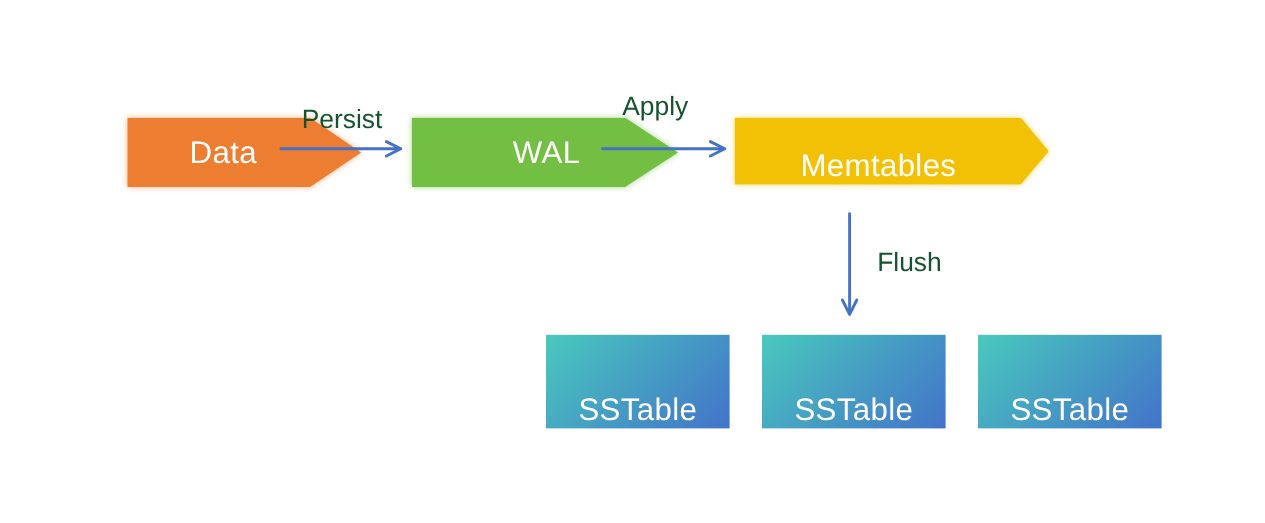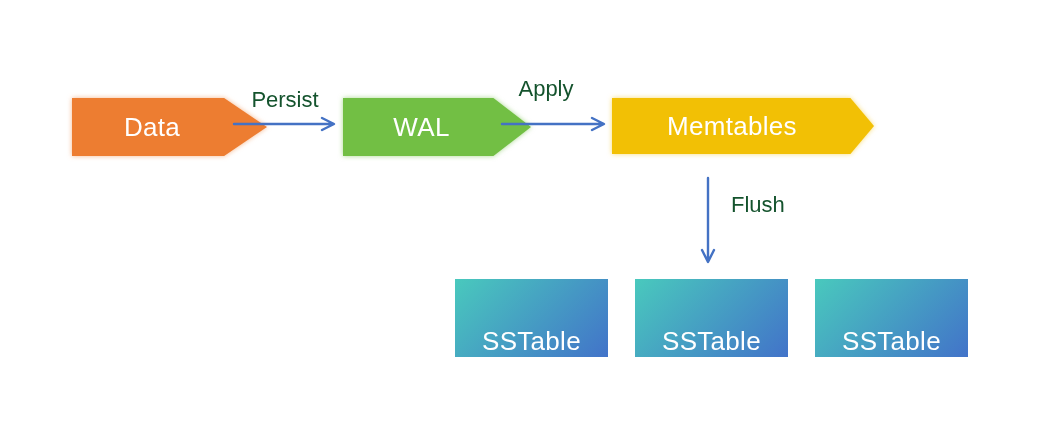--- a/index.html
+++ b/index.html
@@ -30,30 +30,33 @@
     letter-spacing: 0.3px;
   }
   .wrap-data      { filter: drop-shadow(0 0 2.5px rgba(237,125,49,0.55)); }
   .wrap-wal       { filter: drop-shadow(0 0 2.5px rgba(114,191,68,0.6)); }
   .wrap-memtables { filter: drop-shadow(0 0 2.5px rgba(242,192,5,0.55)); }
 
   .shape-data {
     background: #ED7D31;
     clip-path: polygon(0% 0%, 78% 0%, 100% 50%, 78% 100%, 0% 100%);
     padding-right: 35px;
+    margin-left: 34px;
   }
   .shape-wal {
     background: #72BF44;
     clip-path: polygon(0% 0%, 80% 0%, 100% 50%, 80% 100%, 0% 100%);
     padding-right: 31px;
+    padding-left: 34px;
   }
   .shape-memtables {
     background: #F2C005;
     clip-path: polygon(0% 0%, 91% 0%, 100% 50%, 91% 100%, 0% 100%);
     padding-right: 22px;
+    align-items: flex-end;
   }
 
   
   .edge-label {
     position: absolute;
     color: #14532d;
     font-size: 22px;
     font-weight: 500;
     text-align: center;
     white-space: nowrap;
@@ -113,21 +116,21 @@
 
   <div class="node-wrap wrap-memtables" style="left:612px; top:98px; width:240px; height:56px;">
     <div class="node-shape shape-memtables" style="background: rgb(242, 192, 5);">
       <span>Memtables</span>
     </div>
   </div>
 
   <svg class="edge" style="left:700px; top:177px;" width="16" height="92" viewBox="0 0 16 92">
     <path d="M8 1 V84 M2 73 L8 85 L14 73"></path>
   </svg>
-  <div class="edge-label" style="left:731px; top:192px;">Flush</div>
+  <div class="edge-label" style="left:731px; top:206px;">Flush</div>
 
   <div class="sstable" style="left:455px;">
     <span>SSTable</span>
   </div>
   <div class="sstable" style="left:635px;">
     <span>SSTable</span>
   </div>
   <div class="sstable" style="left:815px;">
     <span>SSTable</span>
   </div>

